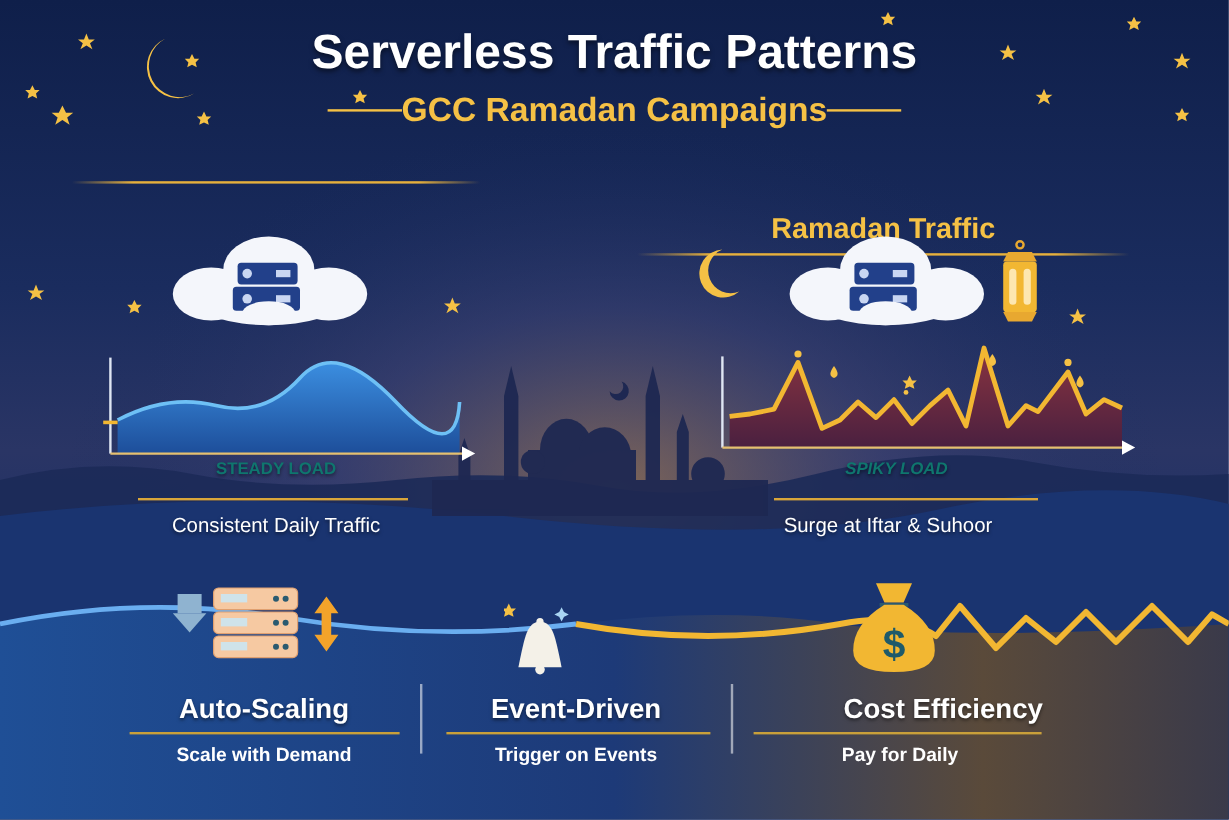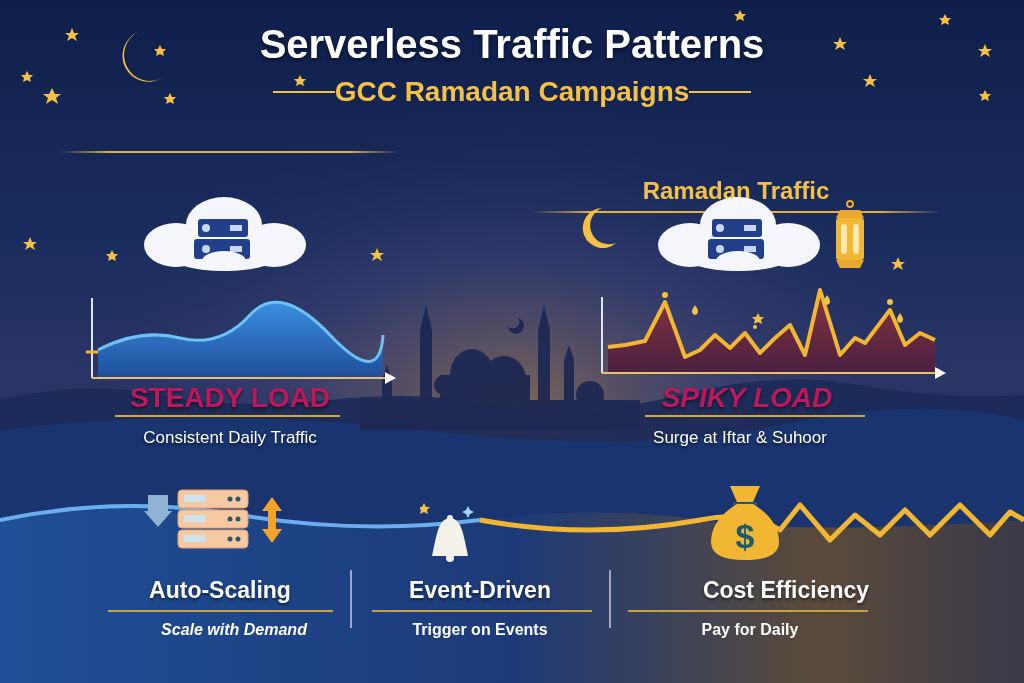--- a/index.html
+++ b/index.html
@@ -6,21 +6,21 @@
   body{width:1024px;height:683px;overflow:hidden;position:relative;
     font-family:"Liberation Sans","DejaVu Sans",sans-serif;
     background:linear-gradient(180deg,#0f1f4a 0%,#1a2c5e 35%,#2a3565 55%,#1a2f66 75%,#132a5c 100%);}
   .abs{position:absolute;}
   .title{left:0;width:1024px;top:22px;text-align:center;color:#fff;font-size:40px;font-weight:bold;letter-spacing:0px;text-shadow:0 2px 4px rgba(0,0,0,.5);}
   .subtitle-wrap{left:0;width:1024px;top:76px;display:flex;justify-content:center;align-items:center;gap:0;}
   .subtitle{color:#f5c145;font-size:28px;font-weight:bold;}
   .sub-rule{width:62px;height:2px;background:#f5c145;}
   .sec-title{color:#f5c145;font-size:24px;font-weight:bold;text-align:center;}
   .sec-rule{height:2px;background:linear-gradient(90deg,rgba(245,193,69,0),#e6b03c 15%,#e6b03c 85%,rgba(245,193,69,0));}
-  .load{color:#be185d;font-size:28px;font-weight:bold;text-align:center;text-shadow:0 2px 3px rgba(0,0,0,.5);}
+  .load{color:#0f766e;font-size:14px;font-weight:bold;text-align:center;text-shadow:0 2px 3px rgba(0,0,0,.5);}
   .load-rule{height:2px;background:#d9a63a;}
   .load-sub{color:#fff;font-size:17px;font-weight:normal;text-align:center;text-shadow:0 2px 3px rgba(0,0,0,.5);}
   .feat-title{color:#fff;font-size:23px;font-weight:bold;text-align:center;text-shadow:0 2px 3px rgba(0,0,0,.5);}
   .feat-sub{color:#fff;font-size:16px;font-weight:bold;text-align:center;}
   .feat-rule{height:2px;background:#c9a03a;}
   .vdiv{width:2px;height:58px;background:rgba(255,255,255,.55);}
 </style>
 </head>
 <body>
 
@@ -217,21 +217,21 @@
 </svg>
 <svg class="abs" style="left:705px;top:480px" width="80" height="90">
   <path d="M25 6 L55 6 L48 22 L32 22Z" fill="#f2b732"></path>
   <path d="M28 24 L52 24" stroke="#2a5a70" stroke-width="3"></path>
   <path d="M32 24 Q6 40 6 62 Q6 80 40 80 Q74 80 74 62 Q74 40 48 24Z" fill="#f2b732"></path>
   <text x="40" y="68" text-anchor="middle" font-family="Liberation Sans, sans-serif" font-weight="bold" font-size="34" fill="#1e5a6a">$</text>
 </svg>
 
 <div class="abs feat-title" style="left:110px;top:577px;width:220px;">Auto-Scaling</div>
 <div class="abs feat-rule" style="left:108px;top:610px;width:225px;"></div>
-<div class="abs feat-sub" style="left:124px;top:621px;width:220px;font-style:italic;">Scale with Demand</div>
+<div class="abs feat-sub" style="left:110px;top:621px;width:220px;">Scale with Demand</div>
 
 <div class="abs vdiv" style="left:350px;top:570px;"></div>
 
 <div class="abs feat-title" style="left:370px;top:577px;width:220px;">Event-Driven</div>
 <div class="abs feat-rule" style="left:372px;top:610px;width:220px;"></div>
 <div class="abs feat-sub" style="left:370px;top:621px;width:220px;">Trigger on Events</div>
 
 <div class="abs vdiv" style="left:609px;top:570px;"></div>
 
 <div class="abs feat-title" style="left:676px;top:577px;width:220px;">Cost Efficiency</div>

